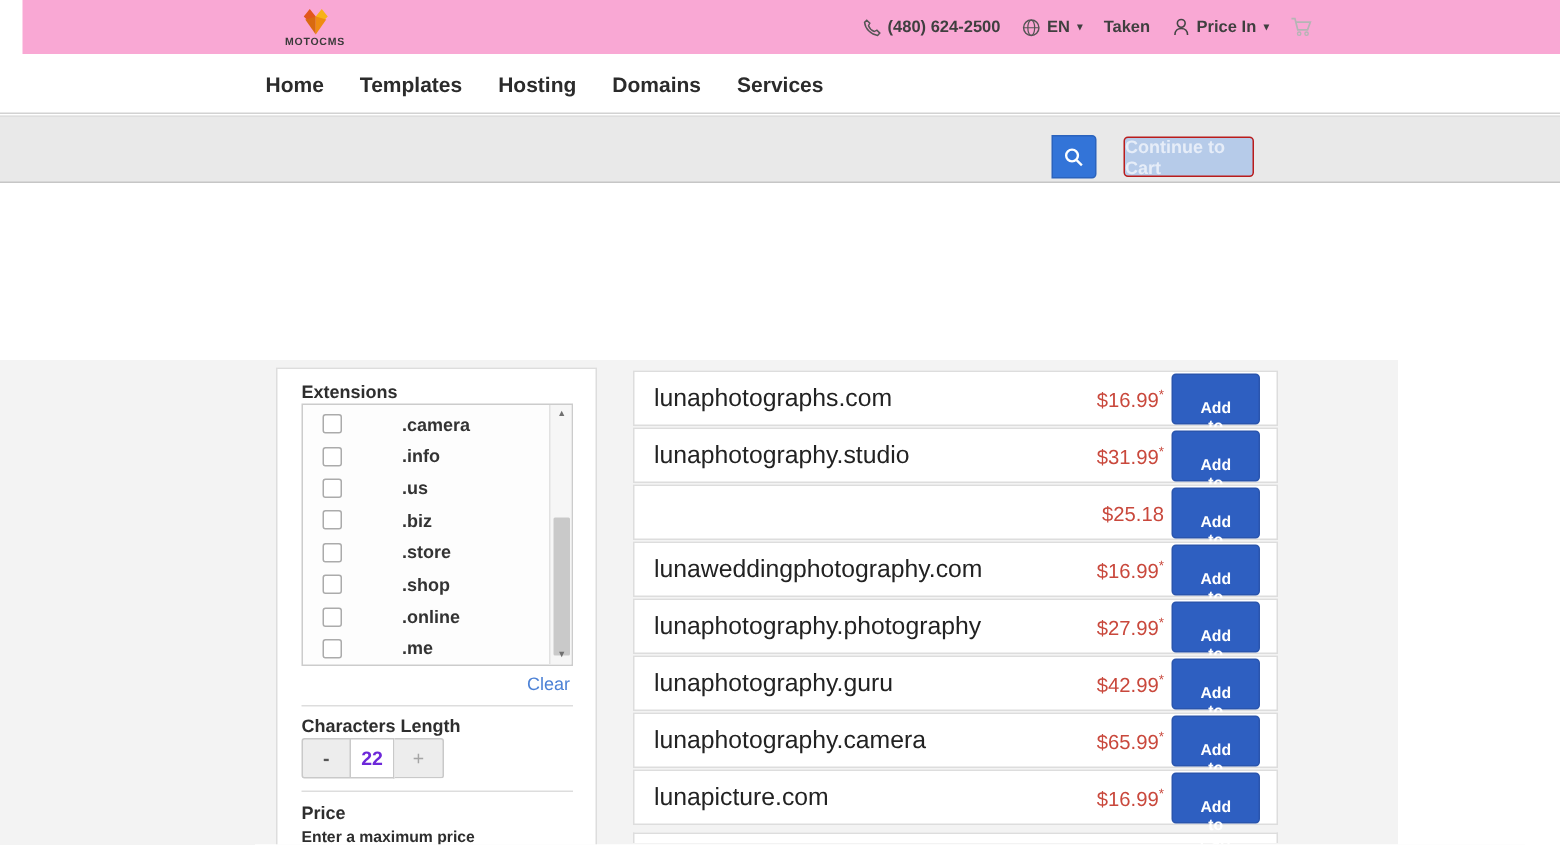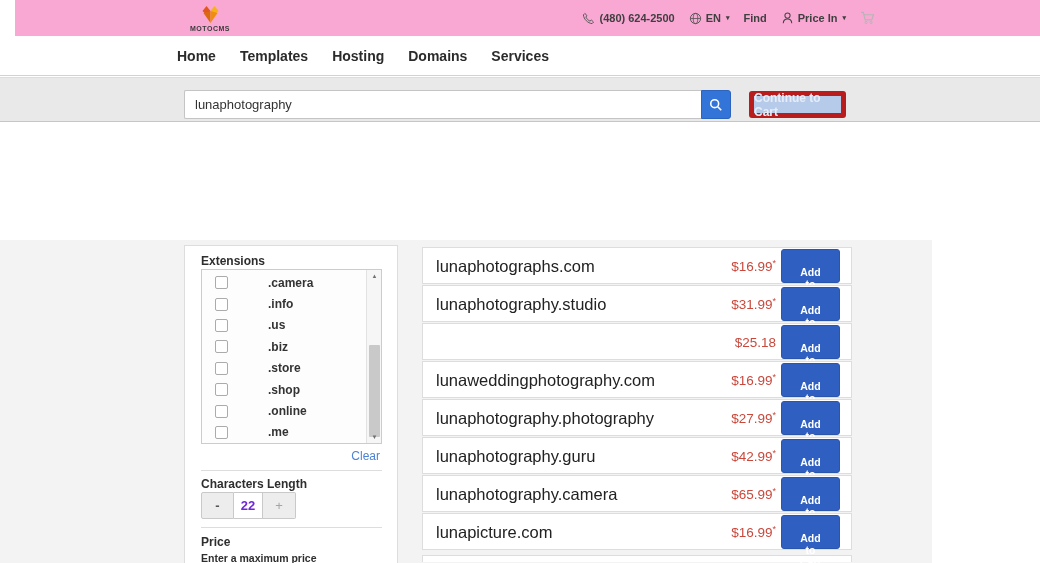--- a/index.html
+++ b/index.html
@@ -19,21 +19,21 @@
 
   
   .nav { position:absolute; left:0; top:36px; width:1040px; height:40px; background:#fff; border-bottom:1px solid #d2d2d2; }
   .nav-inner { position:absolute; left:177px; top:0; height:100%; display:flex; align-items:center; gap:24px; }
   .nav-item { font-size:14px; font-weight:bold; color:#2b2b2b; cursor:pointer; }
 
   
   .search-band { position:absolute; left:0; top:77px; width:1040px; height:45px; background:#e9e9e9; border-top:1px solid #dedede; border-bottom:1px solid #c6c6c6; }
   .search-input { position:absolute; left:184px; top:12px; width:517px; height:29px; border:1px solid #c4c4c4; border-right:none; border-radius:2px 0 0 2px; padding:0 10px; font-size:13px; color:#333; font-family:"Liberation Sans", sans-serif; outline:none; }
   .search-btn { position:absolute; left:701px; top:12px; width:30px; height:29px; background:#3374d8; border:1px solid #2b63bd; border-radius:0 3px 3px 0; display:flex; align-items:center; justify-content:center; cursor:pointer; }
-  .continue-btn { position:absolute; left:749px; top:13px; width:97px; height:27px; background:#b6cbe9; border:5px solid #b91c1c; border-radius:3px; color:#e6edf8; font-size:12px; font-weight:bold; display:flex; align-items:center; justify-content:center; cursor:default; }
+  .continue-btn { position:absolute; left:749px; top:13px; width:87px; height:27px; background:#b6cbe9; border:1px solid #b91c1c; border-radius:3px; color:#e6edf8; font-size:12px; font-weight:bold; display:flex; align-items:center; justify-content:center; cursor:default; }
 
   
   .white-zone { position:absolute; left:0; top:123px; width:1040px; height:117px; background:#fff; }
   .taken-card { position:absolute; left:184px; top:133px; width:668px; height:103px; border:1px solid #cfcfcf; border-radius:4px; overflow:hidden; background:#fff; box-shadow:0 1px 2px rgba(0,0,0,.06); }
   .card-head { position:relative; height:20px; background:#2c6adf; display:flex; align-items:center; padding:0 10px; }
   .card-head-title { color:#fff; font-size:11px; font-weight:bold; margin-left:6px; }
   .card-head-call { position:absolute; right:10px; color:#eef3fd; font-size:9px; }
   .card-body { position:relative; height:52px; background:#fff; }
   .taken-heading { position:absolute; left:16px; top:10px; font-size:17px; font-weight:bold; color:#1c1c1c; }
   .benefits { position:absolute; left:464px; top:9px; }
@@ -103,21 +103,21 @@
       <div class="util-item">
         <svg width="13" height="13" viewBox="0 0 16 16">
             <circle cx="8" cy="8" r="6.3" fill="none" stroke="#555" stroke-width="1.2"></circle>
             <ellipse cx="8" cy="8" rx="2.8" ry="6.3" fill="none" stroke="#555" stroke-width="1"></ellipse>
             <line x1="1.7" y1="8" x2="14.3" y2="8" stroke="#555" stroke-width="1"></line>
           </svg>
         <span>EN</span>
         <span class="caret">▾</span>
       </div>
       <div class="util-item">
-        <span>Find</span>
+        <span>Taken</span>
       </div>
       <div class="util-item">
         <svg width="13" height="14" viewBox="0 0 16 16">
             <circle cx="8" cy="5" r="3.2" fill="none" stroke="#444" stroke-width="1.3"></circle>
             <path d="M2.8 14.5 C2.8 10.8 5 9.2 8 9.2 C11 9.2 13.2 10.8 13.2 14.5" fill="none" stroke="#444" stroke-width="1.3"></path>
           </svg>
         <span>Price In</span>
         <span class="caret">▾</span>
       </div>
       <div class="util-item">
@@ -134,21 +134,20 @@
     <div class="nav-inner">
       <span class="nav-item">Home</span>
       <span class="nav-item">Templates</span>
       <span class="nav-item">Hosting</span>
       <span class="nav-item">Domains</span>
       <span class="nav-item">Services</span>
     </div>
   </div>
 
   <div class="search-band">
-    <input class="search-input" type="text" value="lunaphotography" style="">
     <div class="search-btn">
       <svg width="14" height="14" viewBox="0 0 16 16">
           <circle cx="6.5" cy="6.5" r="4.5" fill="none" stroke="#fff" stroke-width="1.8"></circle>
           <line x1="10" y1="10" x2="14" y2="14" stroke="#fff" stroke-width="1.8"></line>
         </svg>
     </div>
     <div class="continue-btn">Continue to Cart</div>
   </div>
 
   <div class="white-zone">

